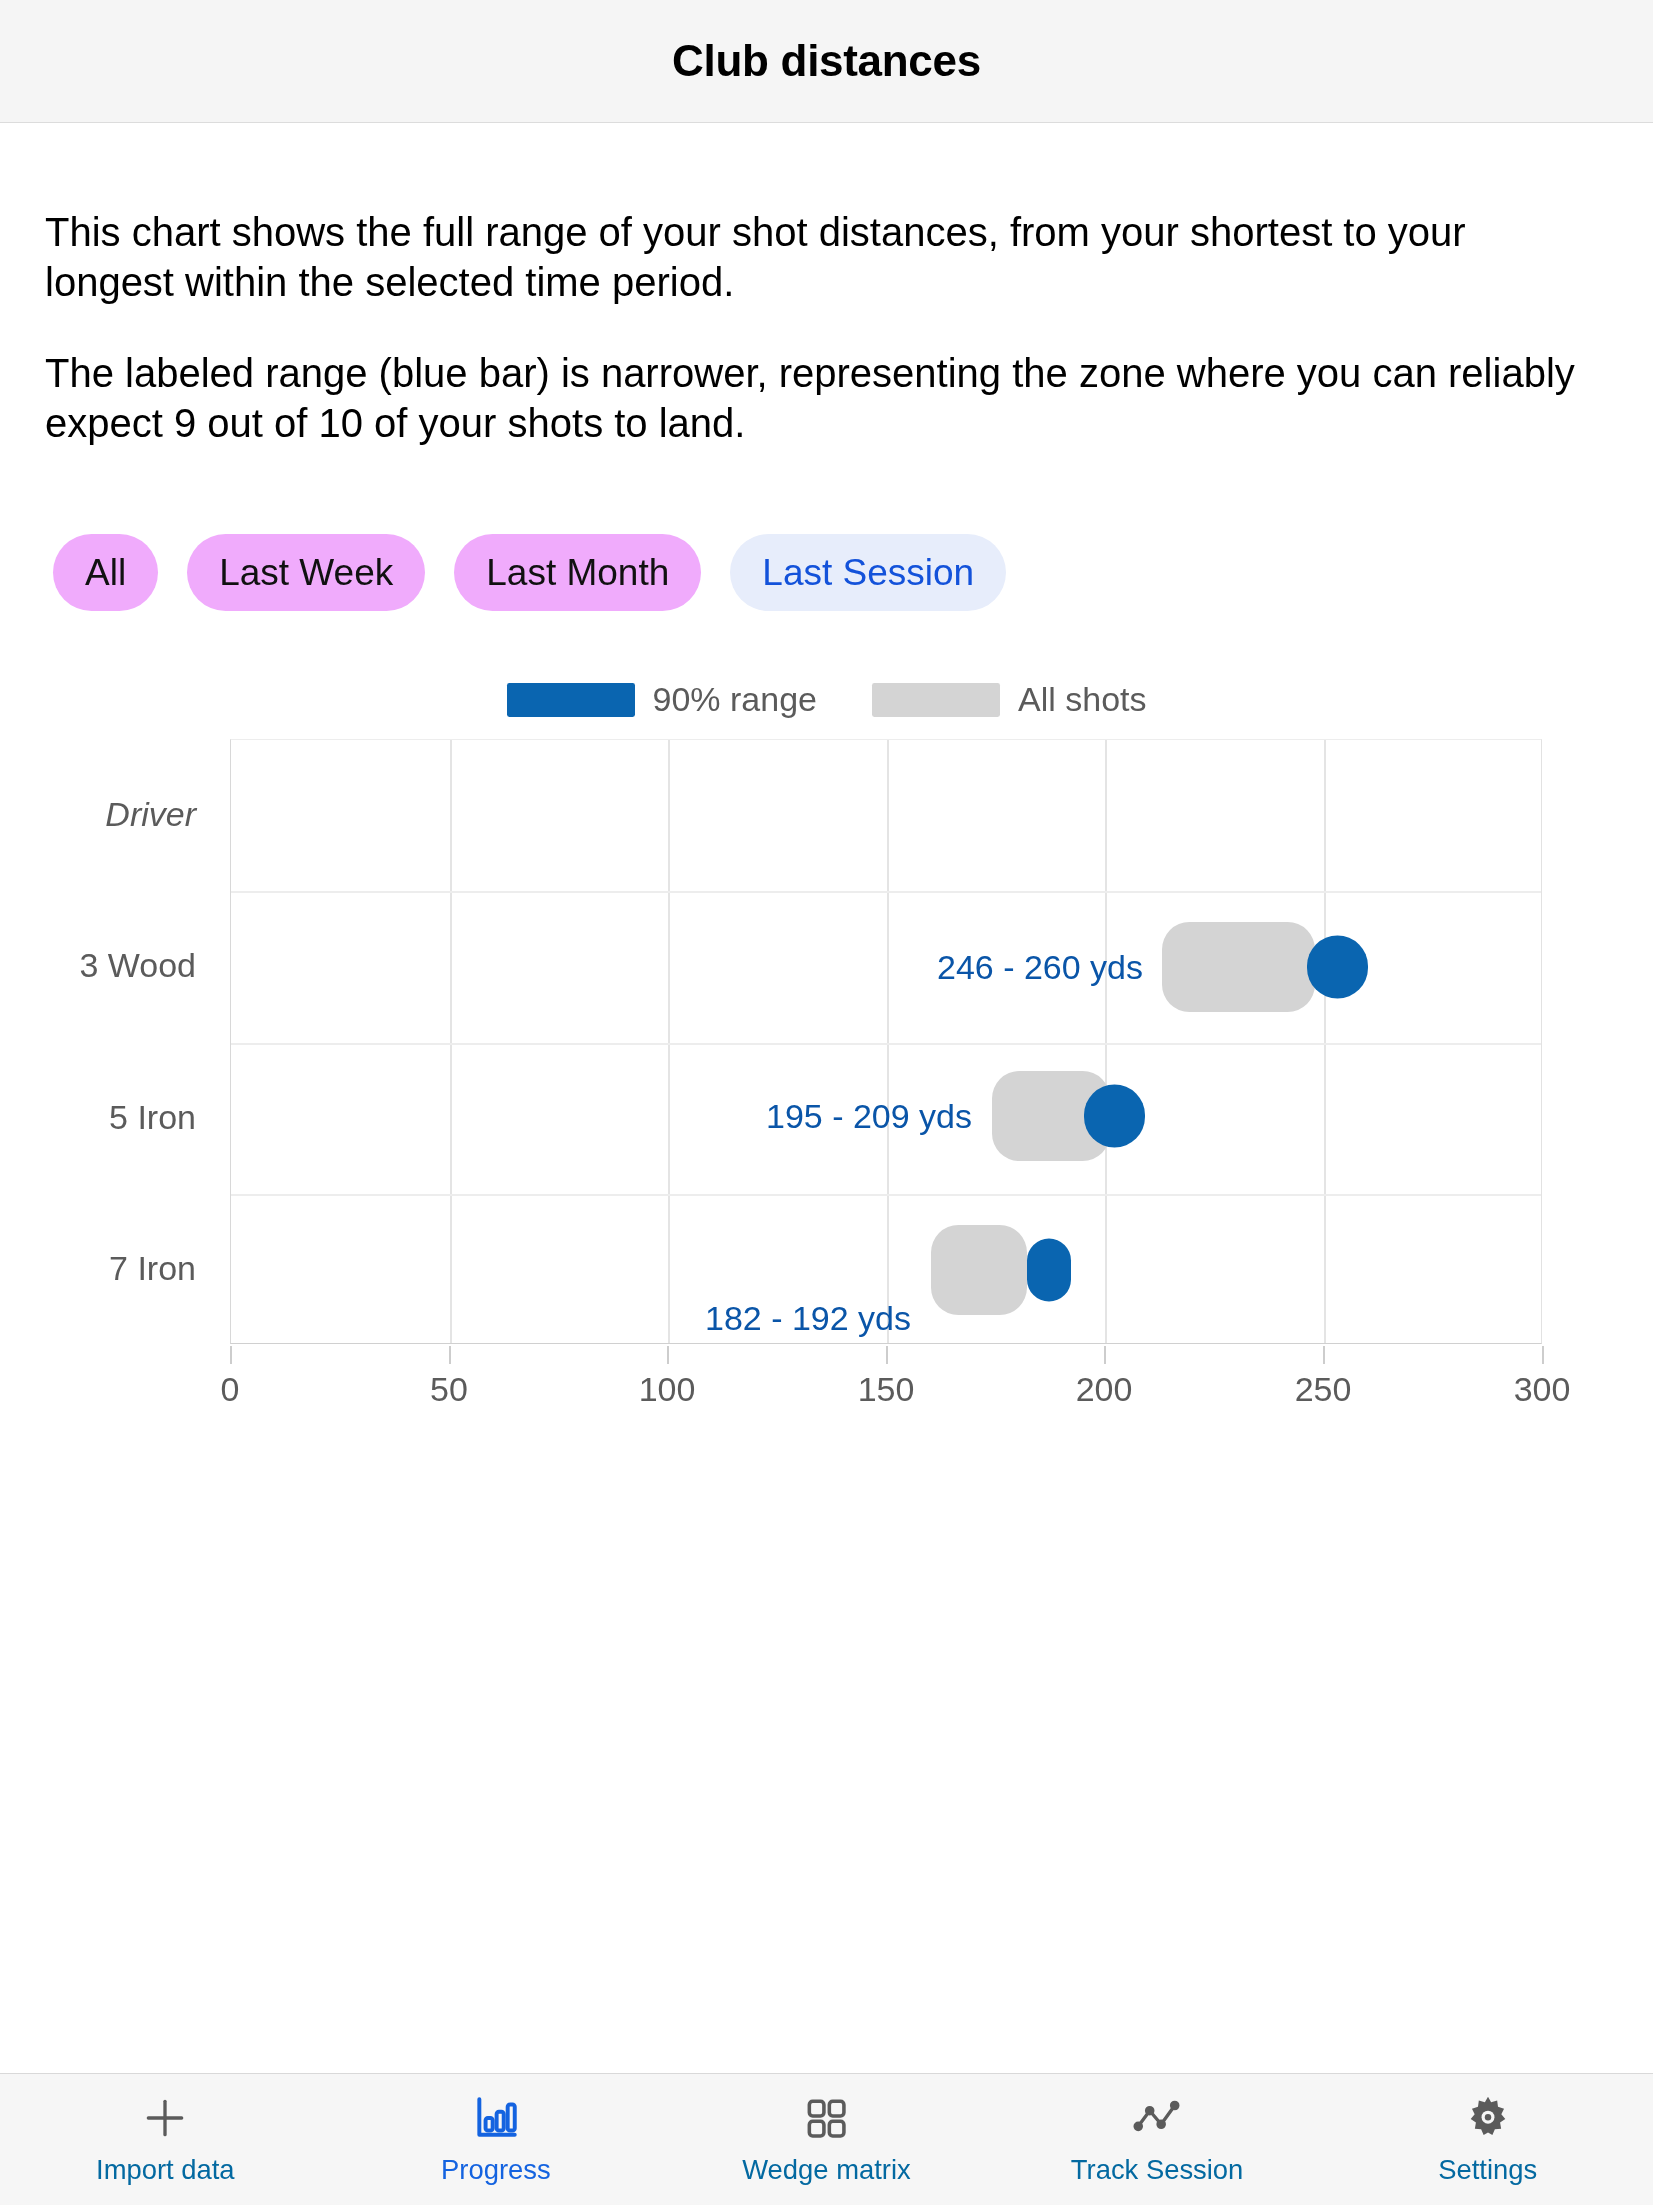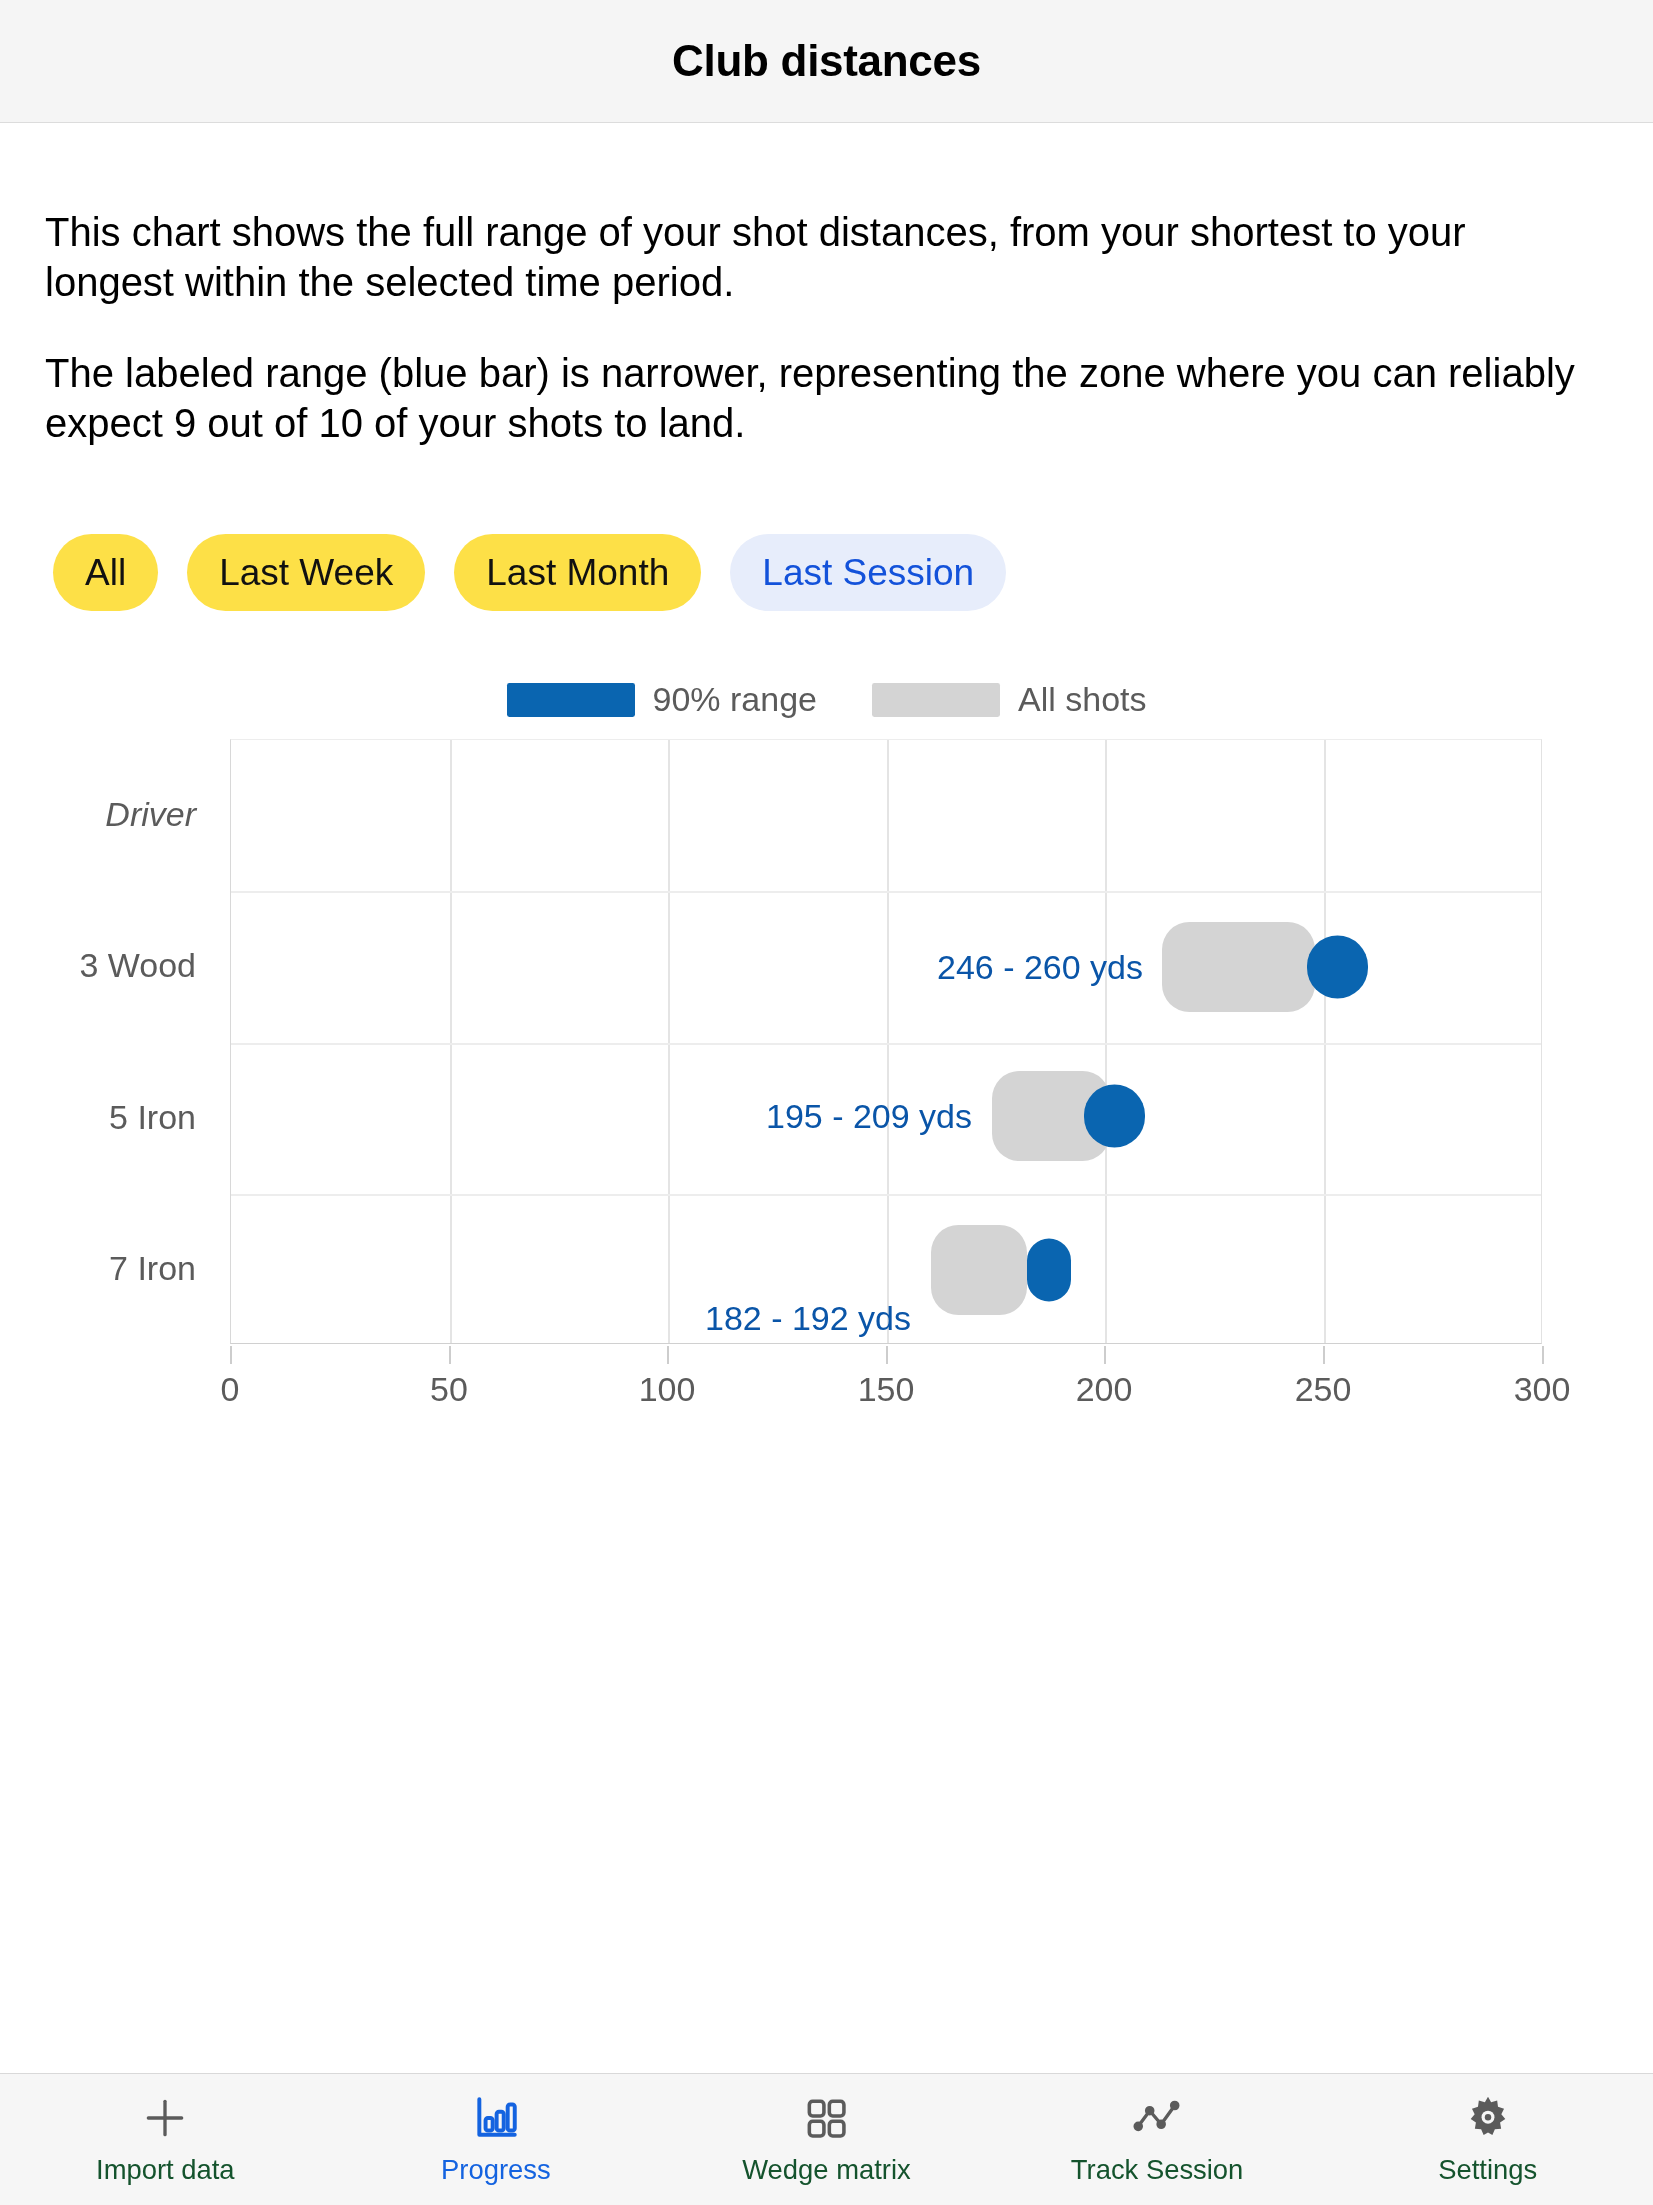--- a/index.html
+++ b/index.html
@@ -27,21 +27,21 @@
   .intro p {
     font-size: 40px; line-height: 1.24; color: #000000;
     max-width: 1558px;
   }
   .intro p.second { margin-top: 42px; }
 
   
   .chips { position: absolute; top: 534px; left: 53px; display: flex; gap: 29px; }
   .chip {
     height: 77px; border-radius: 39px; display: flex; align-items: center; justify-content: center;
-    padding: 0 32px; font-size: 37px; color: #111111; background: #fde047;
+    padding: 0 32px; font-size: 37px; color: #111111; background: #f0abfc;
     cursor: pointer; white-space: nowrap;
   }
   .chip.active { background: #e7edfb; color: #1352da; }
 
   
   .legend {
     position: absolute; top: 680px; left: 0; width: 1653px;
     display: flex; align-items: center; justify-content: center; gap: 0;
   }
   .legend-item { display: flex; align-items: center; }
@@ -87,21 +87,21 @@
   .tabbar {
     position: absolute; bottom: 0; left: 0; width: 1653px; height: 132px;
     background: #f6f6f6; border-top: 1.6px solid #d9d9d9;
     display: flex; align-items: stretch;
   }
   .tab {
     flex: 1 1 0; display: flex; flex-direction: column; align-items: center; justify-content: center;
     gap: 11.3px; cursor: pointer;
   }
   .tab-icon { height: 50px; display: flex; align-items: center; justify-content: center; }
-  .tab-label { font-size: 27.4px; color: #14532d; white-space: nowrap; }
+  .tab-label { font-size: 27.4px; color: #0369a1; white-space: nowrap; }
   .tab.active .tab-label { color: #1463e0; }
   .ico { display:block; }
 </style>
 </head>
 <body>
 
 <div class="app">
 
   <div class="header">
     <div class="header-title">Club distances</div>

